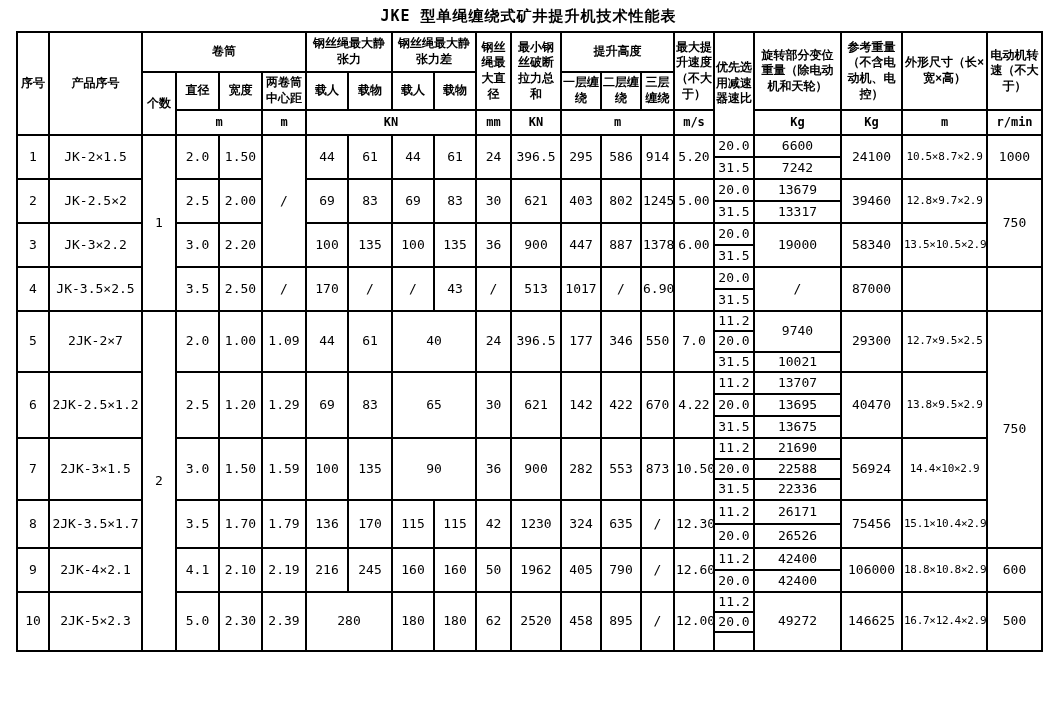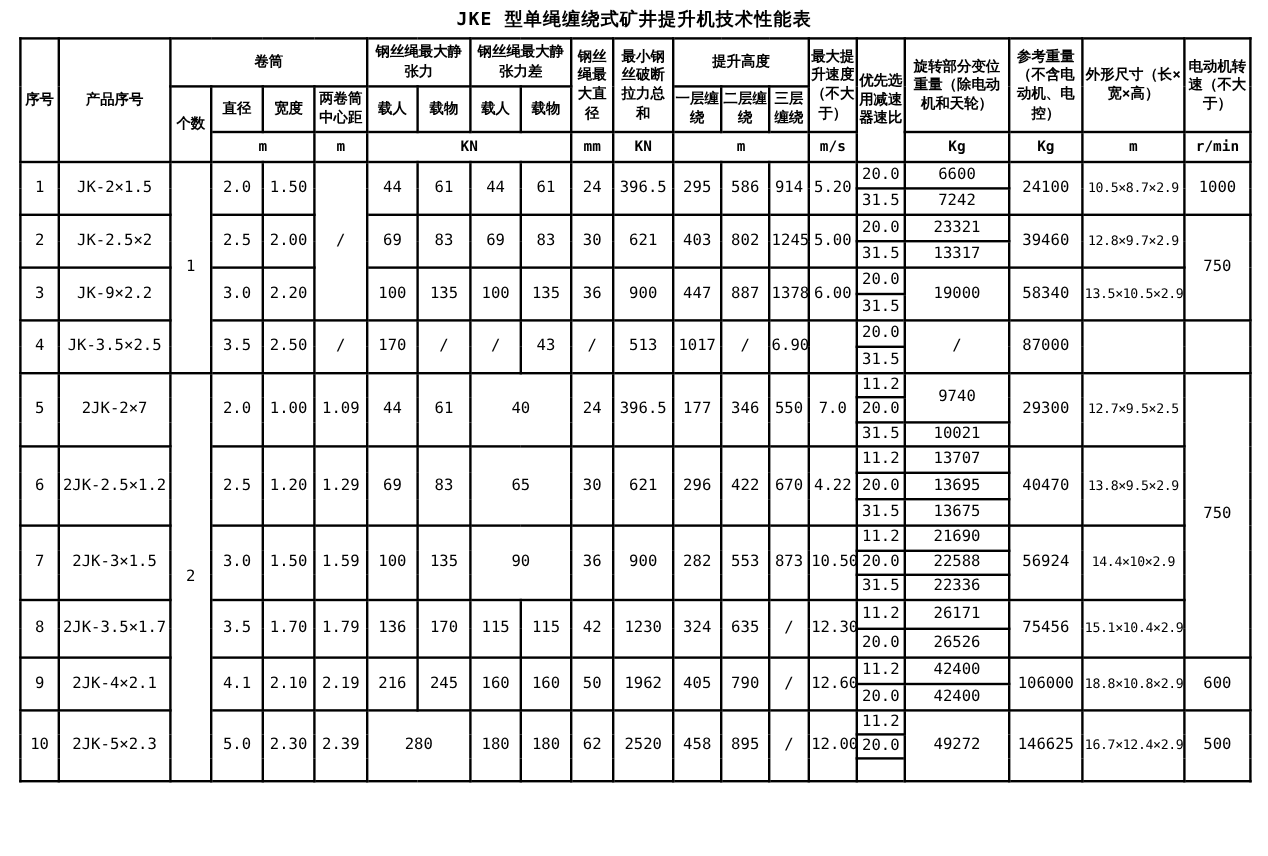--- a/index.html
+++ b/index.html
@@ -128,33 +128,33 @@
   <td class="num" rowspan="2">83</td>
   <td class="num" rowspan="2">69</td>
   <td class="num" rowspan="2">83</td>
   <td class="num" rowspan="2">30</td>
   <td class="num" rowspan="2">621</td>
   <td class="num" rowspan="2">403</td>
   <td class="num" rowspan="2">802</td>
   <td class="num" rowspan="2">1245</td>
   <td class="num" rowspan="2">5.00</td>
   <td class="num">20.0</td>
-  <td class="num">23321</td>
+  <td class="num">13679</td>
   <td class="num" rowspan="2">39460</td>
   <td class="dim" rowspan="2">12.8×9.7×2.9</td>
   <td class="num" rowspan="4">750</td>
 </tr>
 <tr style="height:22px">
   <td class="num">31.5</td>
   <td class="num">13317</td>
 </tr>
 
 <tr style="height:22px">
   <td class="num" rowspan="2">3</td>
-  <td class="num" rowspan="2">JK-9×2.2</td>
+  <td class="num" rowspan="2">JK-3×2.2</td>
   <td class="num" rowspan="2">3.0</td>
   <td class="num" rowspan="2">2.20</td>
   <td class="num" rowspan="2">100</td>
   <td class="num" rowspan="2">135</td>
   <td class="num" rowspan="2">100</td>
   <td class="num" rowspan="2">135</td>
   <td class="num" rowspan="2">36</td>
   <td class="num" rowspan="2">900</td>
   <td class="num" rowspan="2">447</td>
   <td class="num" rowspan="2">887</td>
@@ -229,21 +229,21 @@
   <td class="num" rowspan="3">6</td>
   <td class="num" rowspan="3">2JK-2.5×1.2</td>
   <td class="num" rowspan="3">2.5</td>
   <td class="num" rowspan="3">1.20</td>
   <td class="num" rowspan="3">1.29</td>
   <td class="num" rowspan="3">69</td>
   <td class="num" rowspan="3">83</td>
   <td class="num" colspan="2" rowspan="3">65</td>
   <td class="num" rowspan="3">30</td>
   <td class="num" rowspan="3">621</td>
-  <td class="num" rowspan="3">296</td>
+  <td class="num" rowspan="3">142</td>
   <td class="num" rowspan="3">422</td>
   <td class="num" rowspan="3">670</td>
   <td class="num" rowspan="3">4.22</td>
   <td class="num">11.2</td>
   <td class="num">13707</td>
   <td class="num" rowspan="3">40470</td>
   <td class="dim" rowspan="3">13.8×9.5×2.9</td>
 </tr>
 <tr style="height:22px">
   <td class="num">20.0</td>

